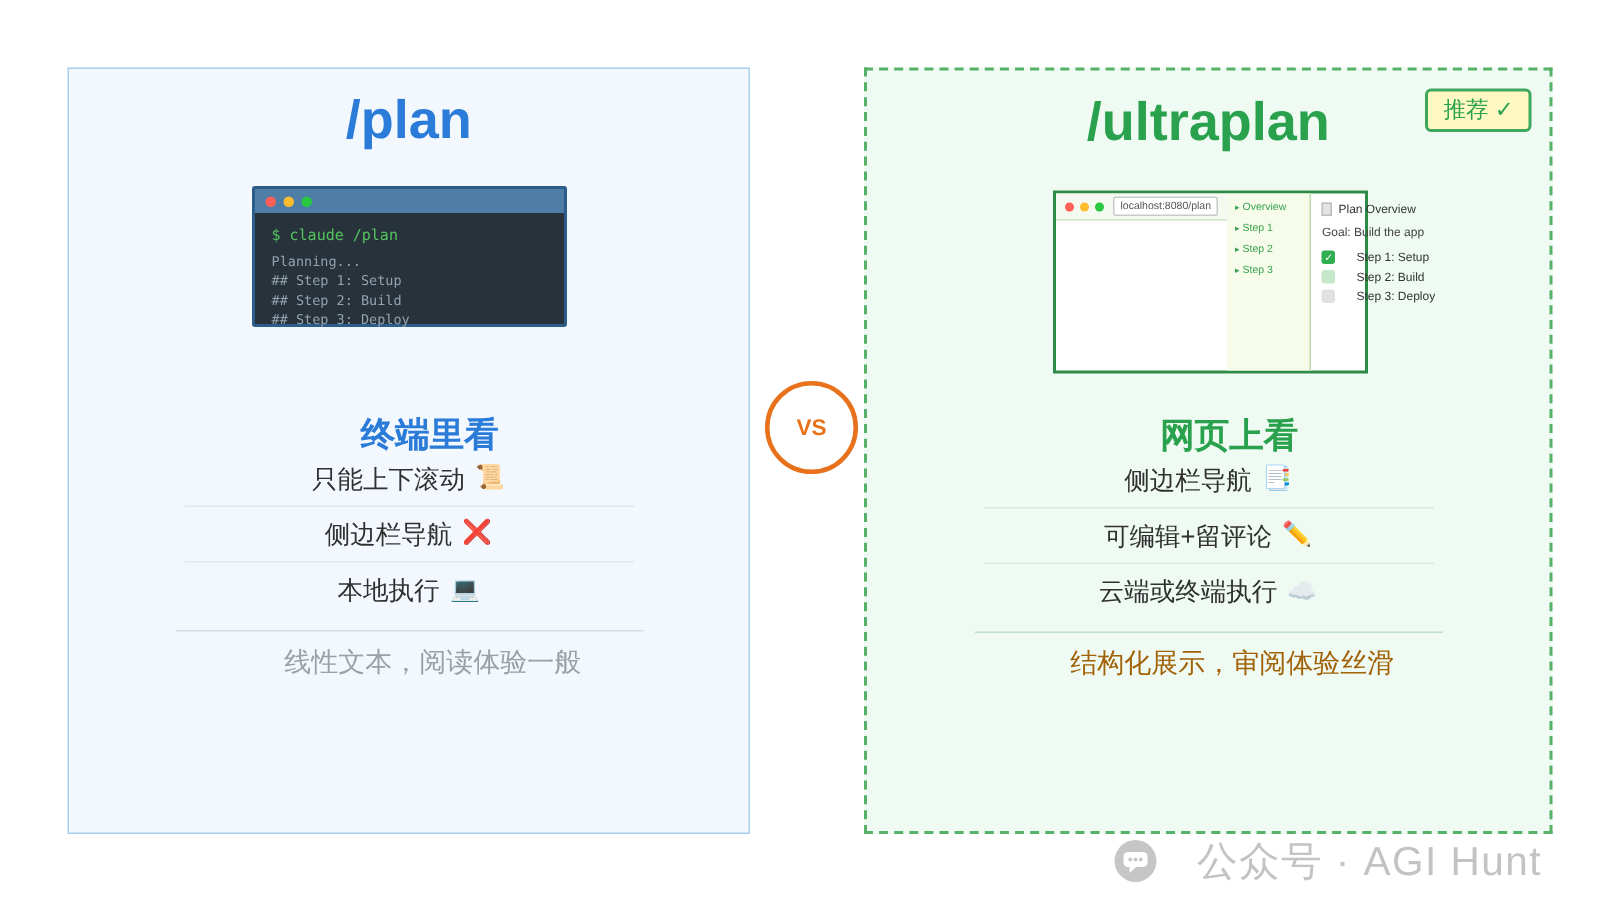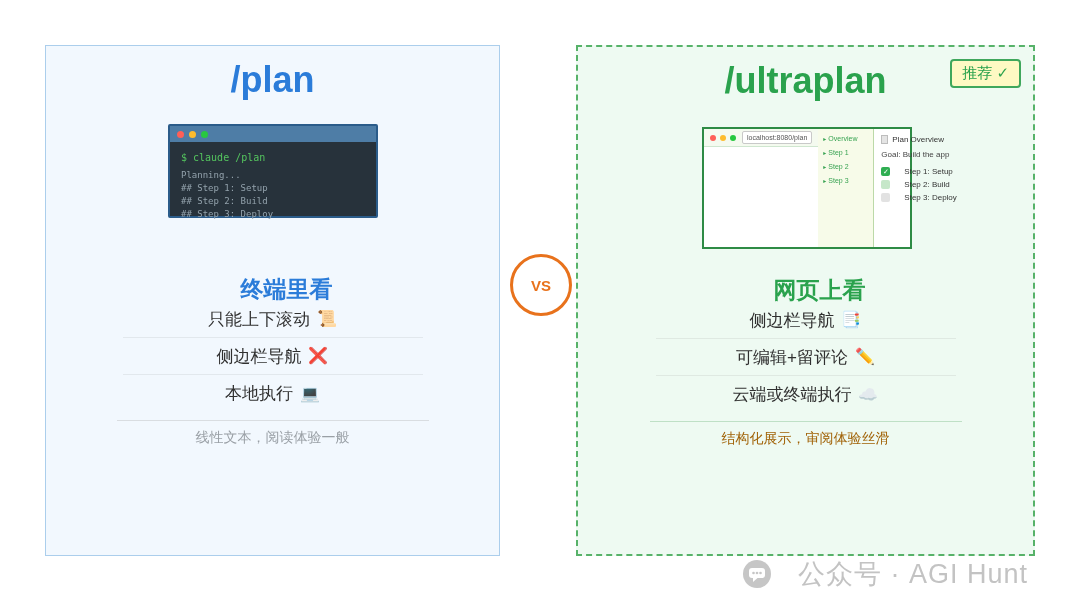--- a/index.html
+++ b/index.html
@@ -62,21 +62,21 @@
           width:300px; margin:0; padding:0; list-style:none; }
   .item { height:37px; display:flex; align-items:center; justify-content:center; gap:7px;
           font-size:17px; color:#303030; border-bottom:1px solid rgba(120,120,120,0.13); }
   .item:last-child { border-bottom:none; }
   .item-icon { font-size:16px; line-height:1; }
 
   .divider { position:absolute; top:374px; left:50%; transform:translateX(-50%);
              width:312px; border-top:1px solid #d9dde1; }
   .panel.right .divider { border-top-color:#bfe0c6; }
 
-  .footer { position:absolute; top:383px; left:0; width:100%; margin:0; text-align:center; font-size:14px; }
+  .footer { position:absolute; top:383px; left:16px; width:100%; margin:0; text-align:center; font-size:18px; }
   .footer.gray  { color:#9aa0a6; }
   .footer.greenf{ color:#a16207; }
 
   
   .badge { position:absolute; top:12px; right:12px; border:2px solid #3fa75c; background:#fef9c3;
            color:#2aa24d; font-size:15px; padding:3px 10px; border-radius:4px; }
 
   .vs { position:absolute; left:510px; top:254px; width:62px; height:62px; border-radius:50%;
         background:#ffffff; border:3px solid #e8721c; color:#e8721c;
         display:flex; align-items:center; justify-content:center;

